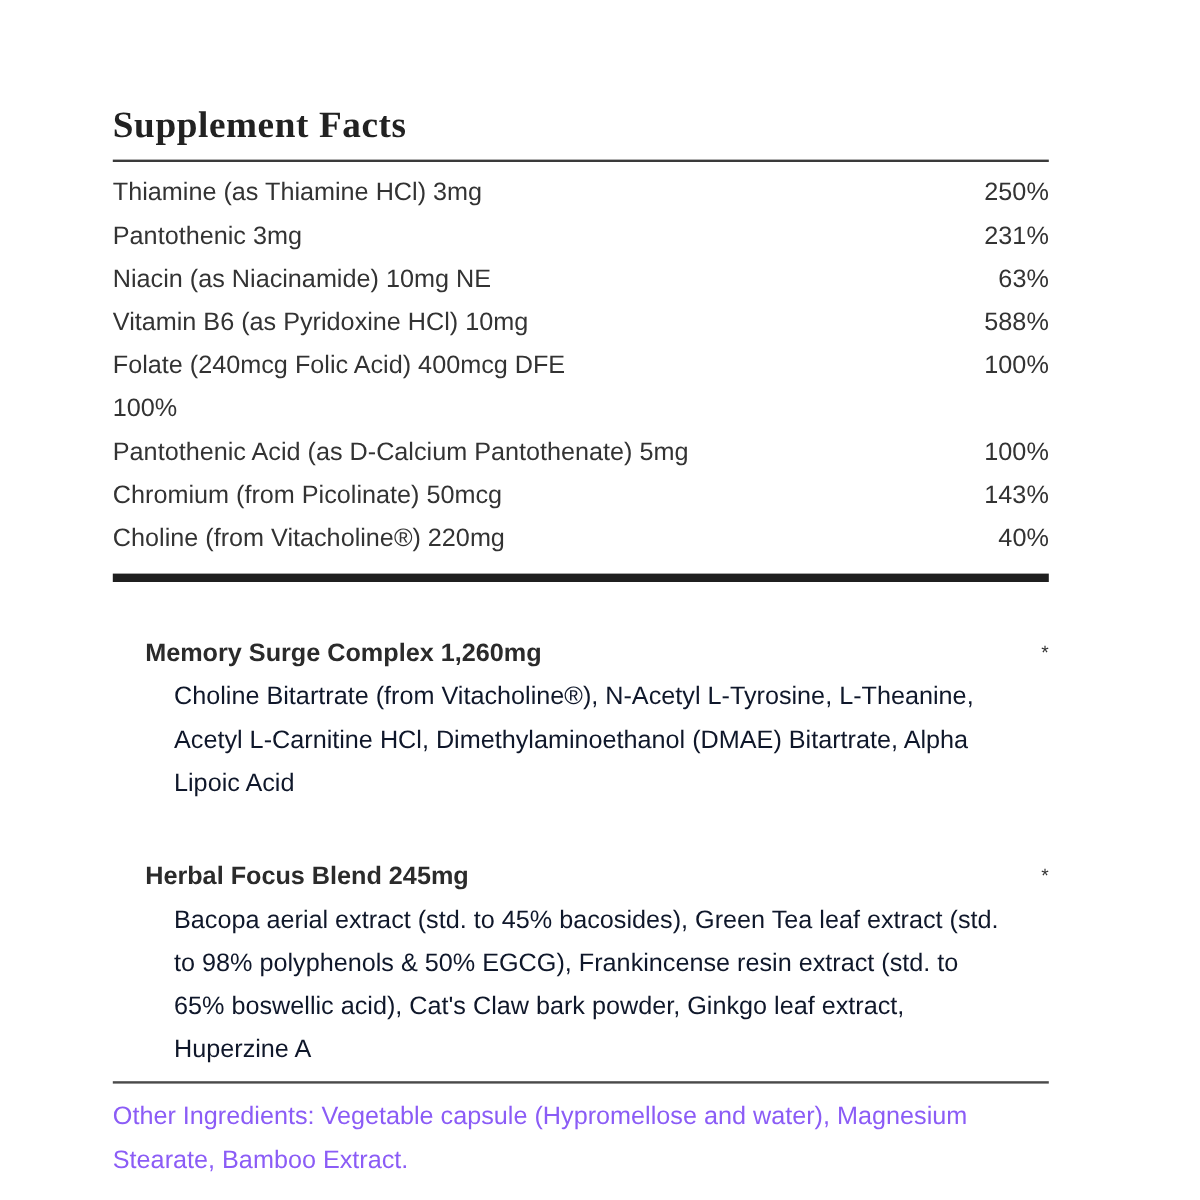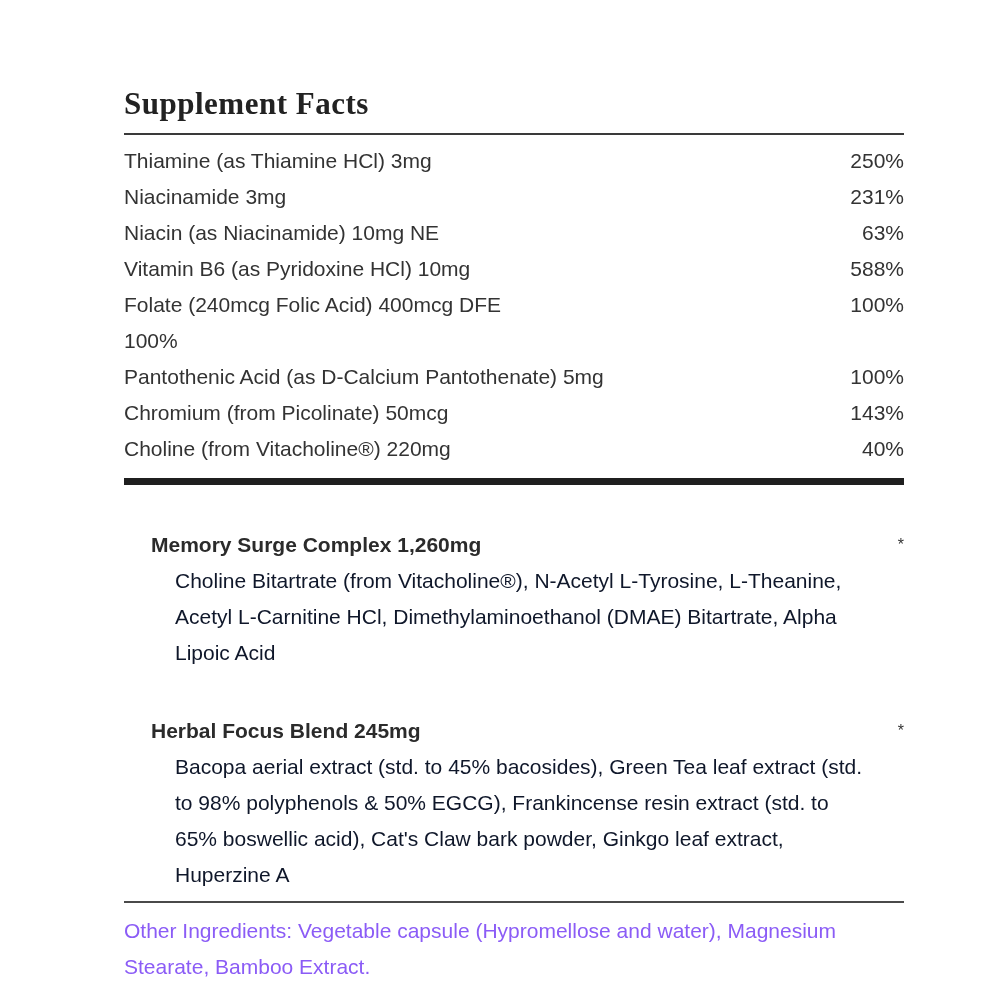--- a/index.html
+++ b/index.html
@@ -10,21 +10,21 @@
   body {
     width: 1000px;
     height: 1000px;
     position: relative;
     font-family: "Liberation Sans", sans-serif;
     color: #333333;
     overflow: hidden;
   }
   .sheet {
     position: absolute;
-    left: 124px;
+    left: 94px;
     top: 85px;
     width: 780px;
   }
   .title {
     font-family: "Liberation Serif", serif;
     font-weight: bold;
     font-size: 31px;
     line-height: 38px;
     color: #222222;
     letter-spacing: 0.5px;
@@ -106,21 +106,21 @@
   <div class="title">Supplement Facts</div>
 
   <div class="rule"></div>
 
   <div class="rows">
     <div class="row">
       <span>Thiamine (as Thiamine HCl) 3mg</span>
       <span class="dv">250%</span>
     </div>
     <div class="row">
-      <span>Niacinamide 3mg</span>
+      <span>Pantothenic 3mg</span>
       <span class="dv">231%</span>
     </div>
     <div class="row">
       <span>Niacin (as Niacinamide) 10mg NE</span>
       <span class="dv">63%</span>
     </div>
     <div class="row">
       <span>Vitamin B6 (as Pyridoxine HCl) 10mg</span>
       <span class="dv">588%</span>
     </div>

